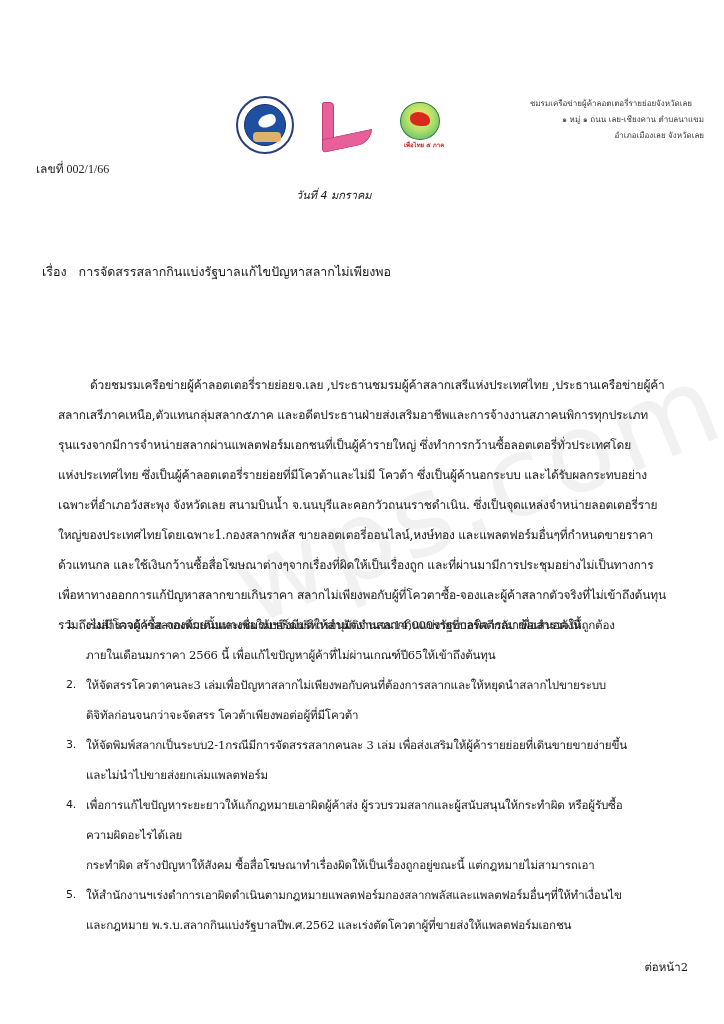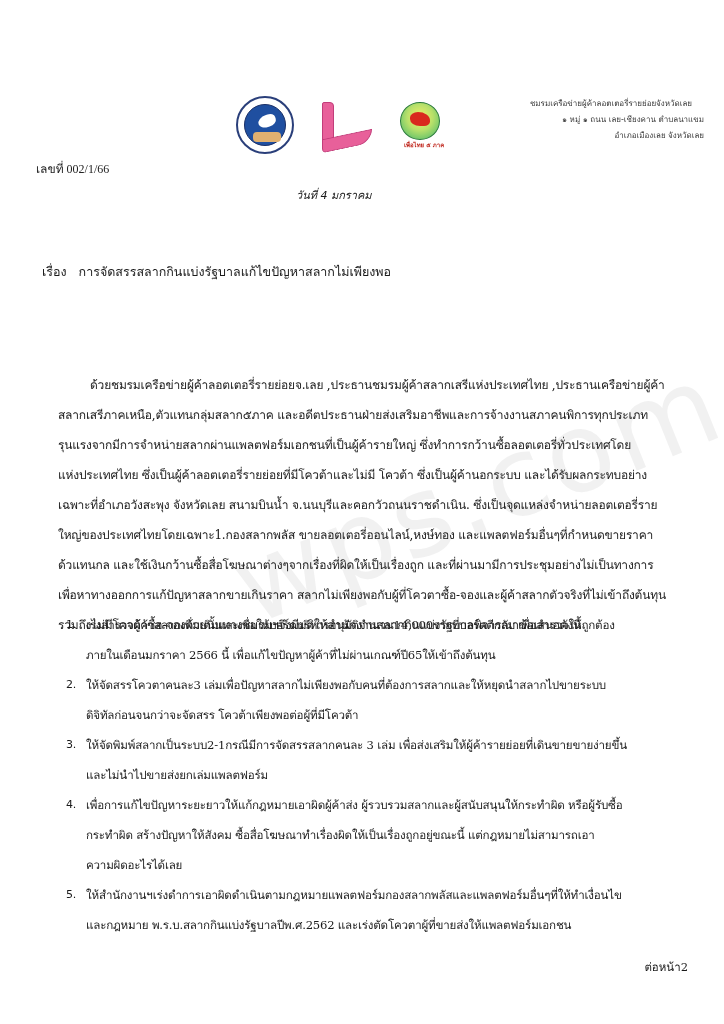--- a/index.html
+++ b/index.html
@@ -113,22 +113,22 @@
       <div class="line">ดิจิทัลก่อนจนกว่าจะจัดสรร โควต้าเพียงพอต่อผู้ที่มีโควต้า</div>
     </div>
     <div class="list-item">
       <span class="num">3.</span>
       <div class="line">ให้จัดพิมพ์สลากเป็นระบบ2-1กรณีมีการจัดสรรสลากคนละ 3 เล่ม เพื่อส่งเสริมให้ผู้ค้ารายย่อยที่เดินขายขายง่ายขึ้น</div>
       <div class="line">และไม่นำไปขายส่งยกเล่มแพลตฟอร์ม</div>
     </div>
     <div class="list-item">
       <span class="num">4.</span>
       <div class="line">เพื่อการแก้ไขปัญหาระยะยาวให้แก้กฎหมายเอาผิดผู้ค้าส่ง ผู้รวบรวมสลากและผู้สนับสนุนให้กระทำผิด หรือผู้รับซื้อ</div>
+      <div class="line">ความผิดอะไรได้เลย</div>
       <div class="line">กระทำผิด สร้างปัญหาให้สังคม ซื้อสื่อโฆษณาทำเรื่องผิดให้เป็นเรื่องถูกอยู่ขณะนี้ แต่กฎหมายไม่สามารถเอา</div>
-      <div class="line">ความผิดอะไรได้เลย</div>
     </div>
     <div class="list-item">
       <span class="num">5.</span>
       <div class="line">ให้สำนักงานฯเร่งดำการเอาผิดดำเนินตามกฎหมายแพลตฟอร์มกองสลากพลัสและแพลตฟอร์มอื่นๆที่ให้ทำเงื่อนไข</div>
       <div class="line">และกฎหมาย พ.ร.บ.สลากกินแบ่งรัฐบาลปีพ.ศ.2562 และเร่งตัดโควตาผู้ที่ขายส่งให้แพลตฟอร์มเอกชน</div>
     </div>
   </div>
 
   <div class="continue">ต่อหน้า2</div>
 

